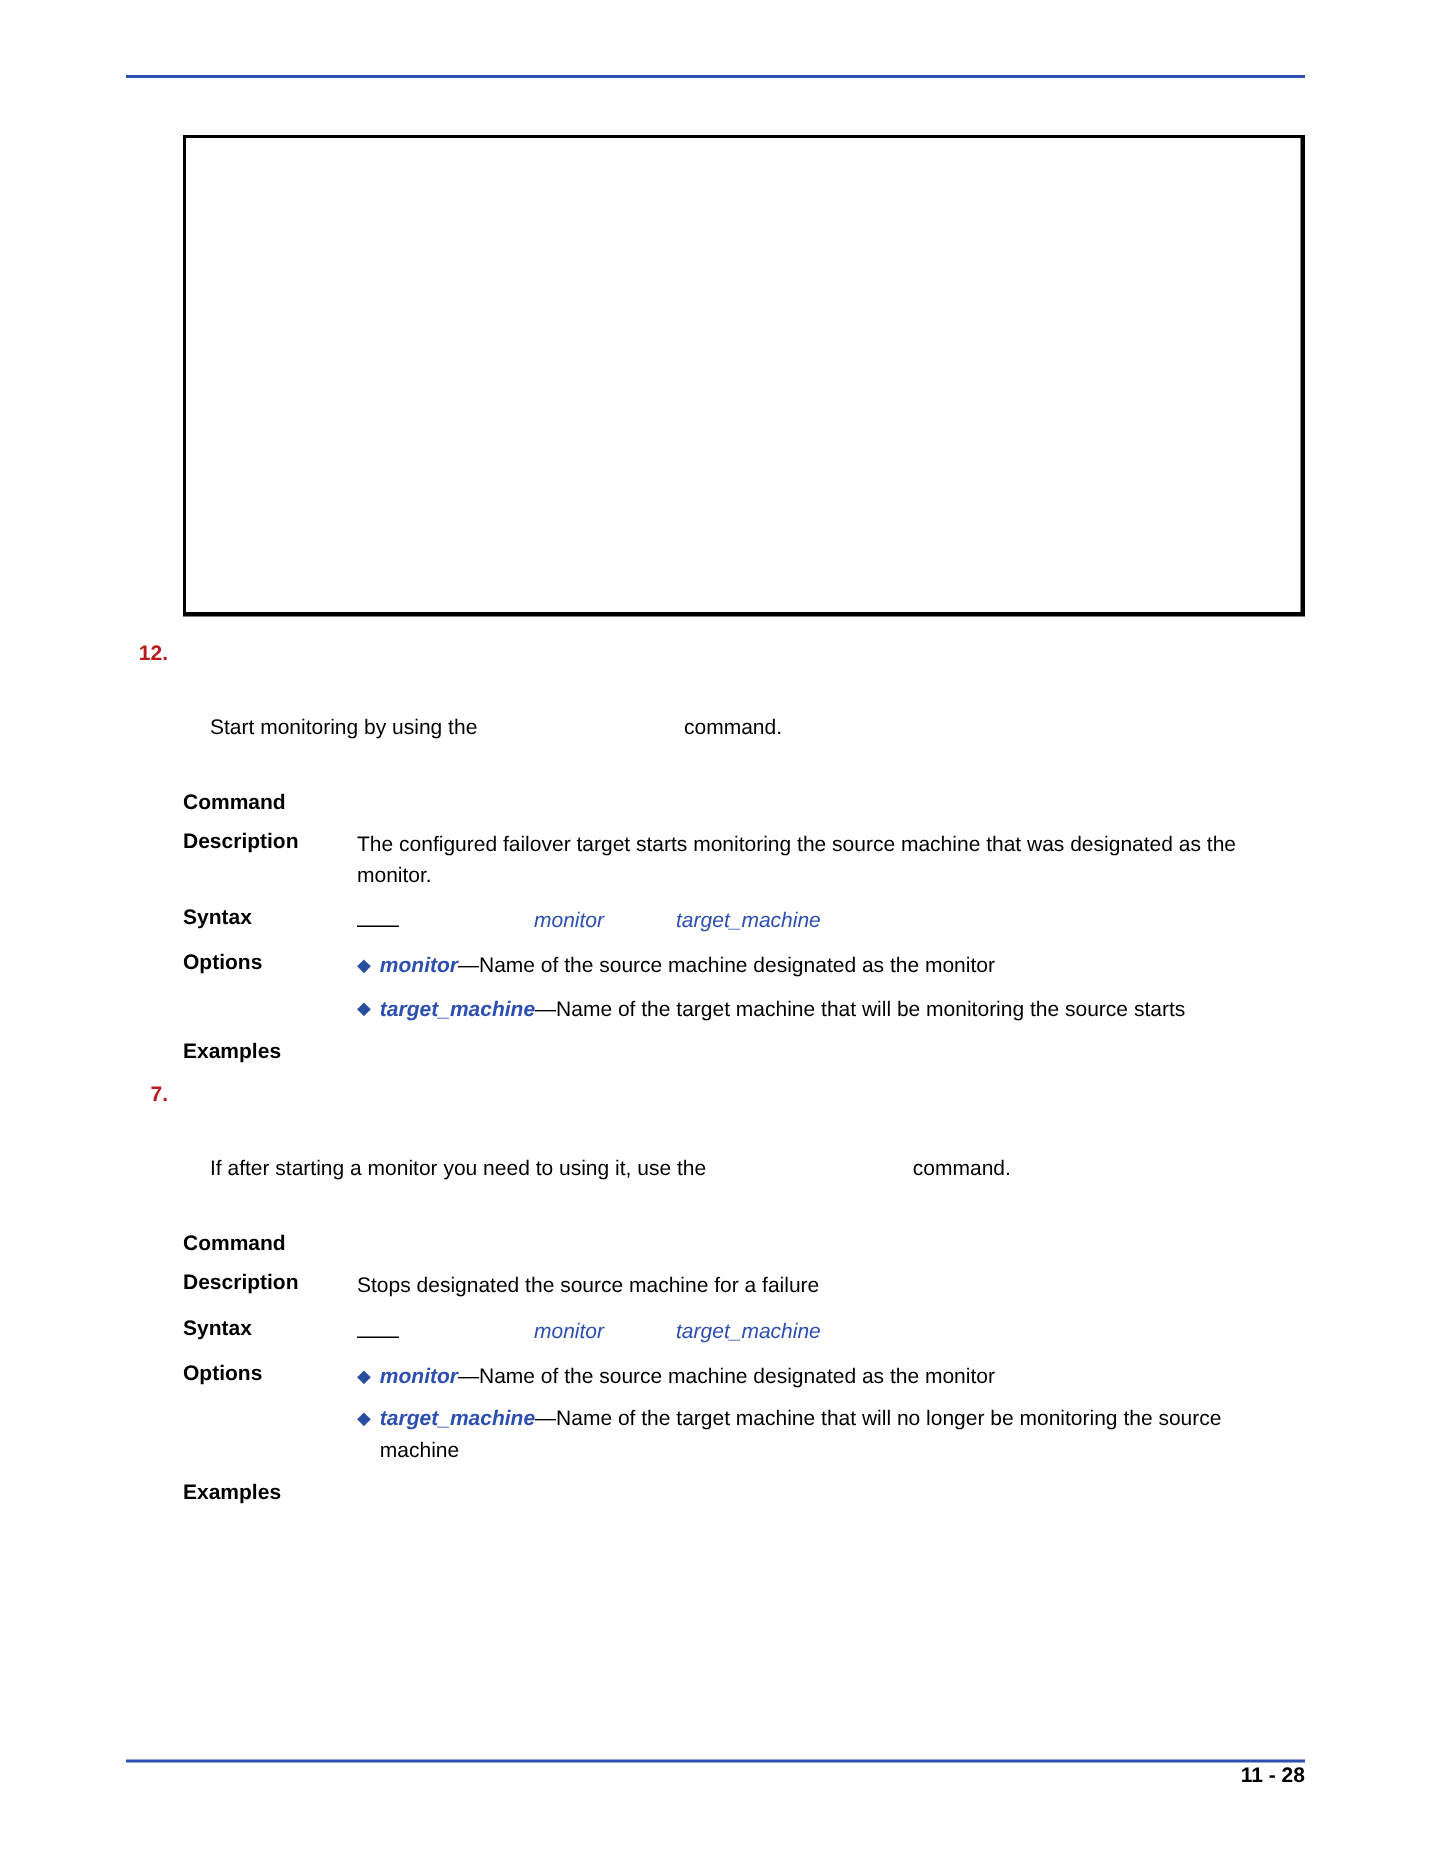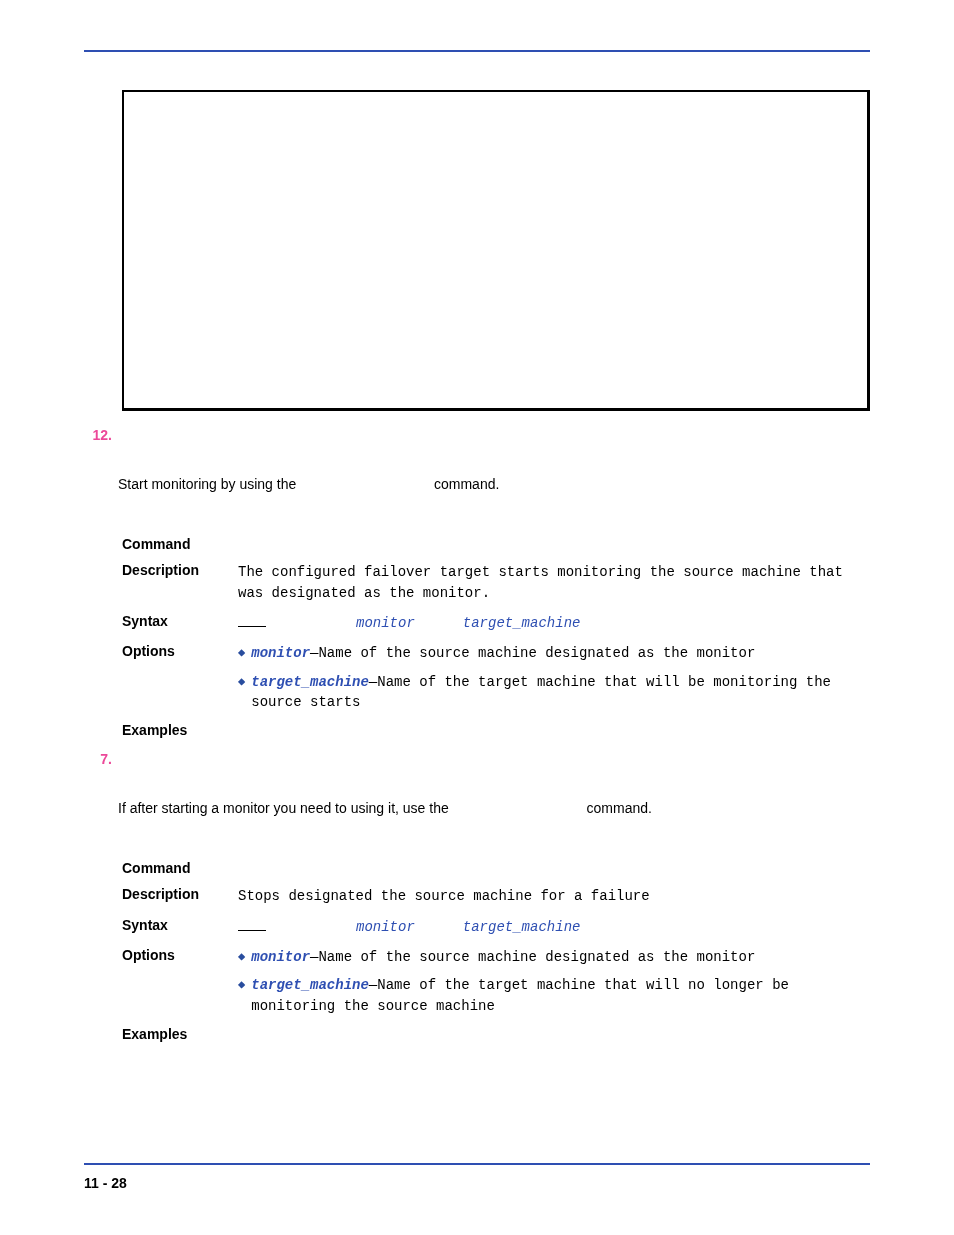--- a/index.html
+++ b/index.html
@@ -28,53 +28,52 @@
     border-bottom-width: 3px;
     margin-bottom: 16px;
   }
   .step {
     display: flex;
     align-items: flex-start;
     font-size: 14px;
     margin-bottom: 14px;
   }
   .step-num {
-    color: #ec4899;
+    color: #b91c1c;
     font-weight: 700;
     width: 28px;
     text-align: right;
-    margin-right: 6px;
+    margin-right: 28px;
     flex-shrink: 0;
   }
   .step-text {
     flex: 1;
     line-height: 1.45;
     margin-top: 47px;
   }
   .cmd-fixed-space { display: inline-block; }
   .after-figure { margin-top: 0; }
   .cmd-table {
     margin-left: 38px;
-    margin-top: 37px;
+    margin-top: 27px;
     margin-bottom: 8px;
     font-size: 14px;
   }
   .cmd-row {
     display: flex;
     padding: 5px 0;
   }
   .cmd-label {
     width: 116px;
     font-weight: 700;
     flex-shrink: 0;
   }
   .cmd-body {
     flex: 1;
     line-height: 1.45;
-    font-family: Liberation Mono, monospace;
   }
   .syntax-line {
     display: flex;
     align-items: baseline;
   }
   .syntax-underline {
     display: inline-block;
     width: 28px;
     border-bottom: 1px solid #000;
     margin-right: 90px;
@@ -104,22 +103,21 @@
     color: #2e4fb2;
     font-style: italic;
     font-weight: 700;
   }
   .footer {
     position: absolute;
     left: 84px;
     right: 84px;
     bottom: 44px;
     border-top: 2px solid #2e4fb2;
-    text-align: left;
-    padding-top: 10px;
+    text-align: right;
     font-weight: 700;
     font-size: 14px;
   }
 </style>
 </head>
 <body>
 
 <div class="page">
   <div class="top-rule"></div>
 

